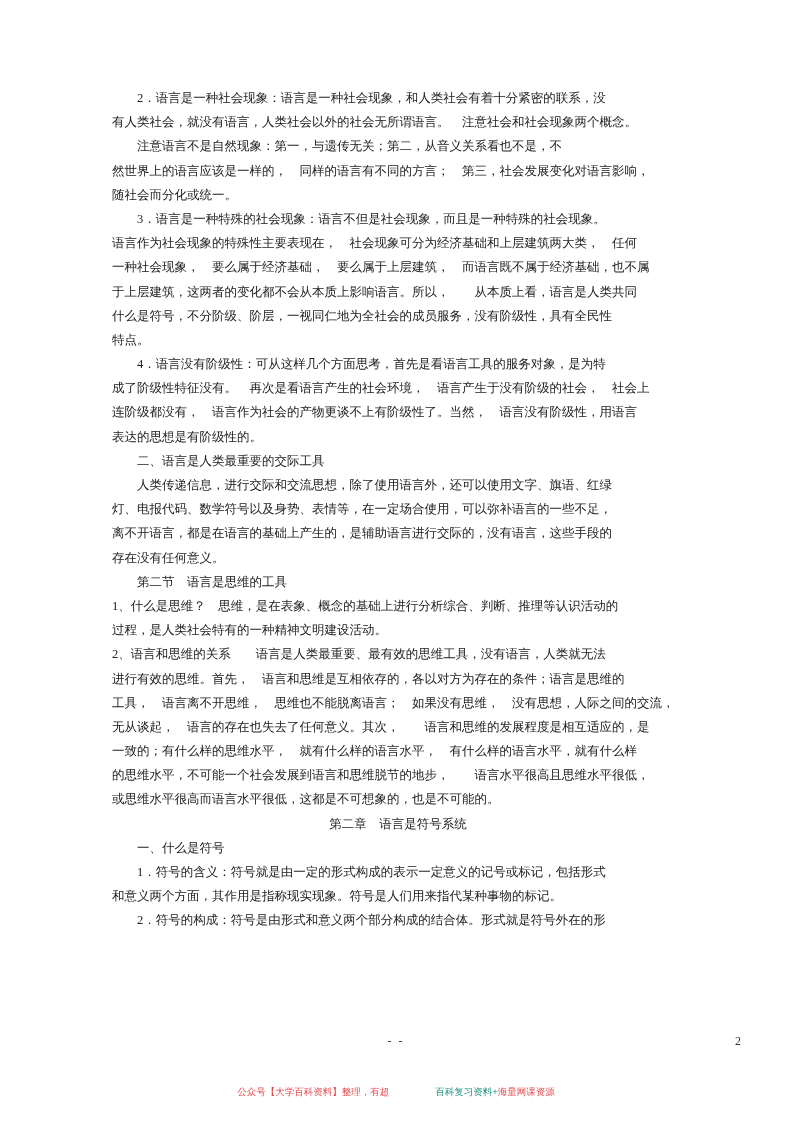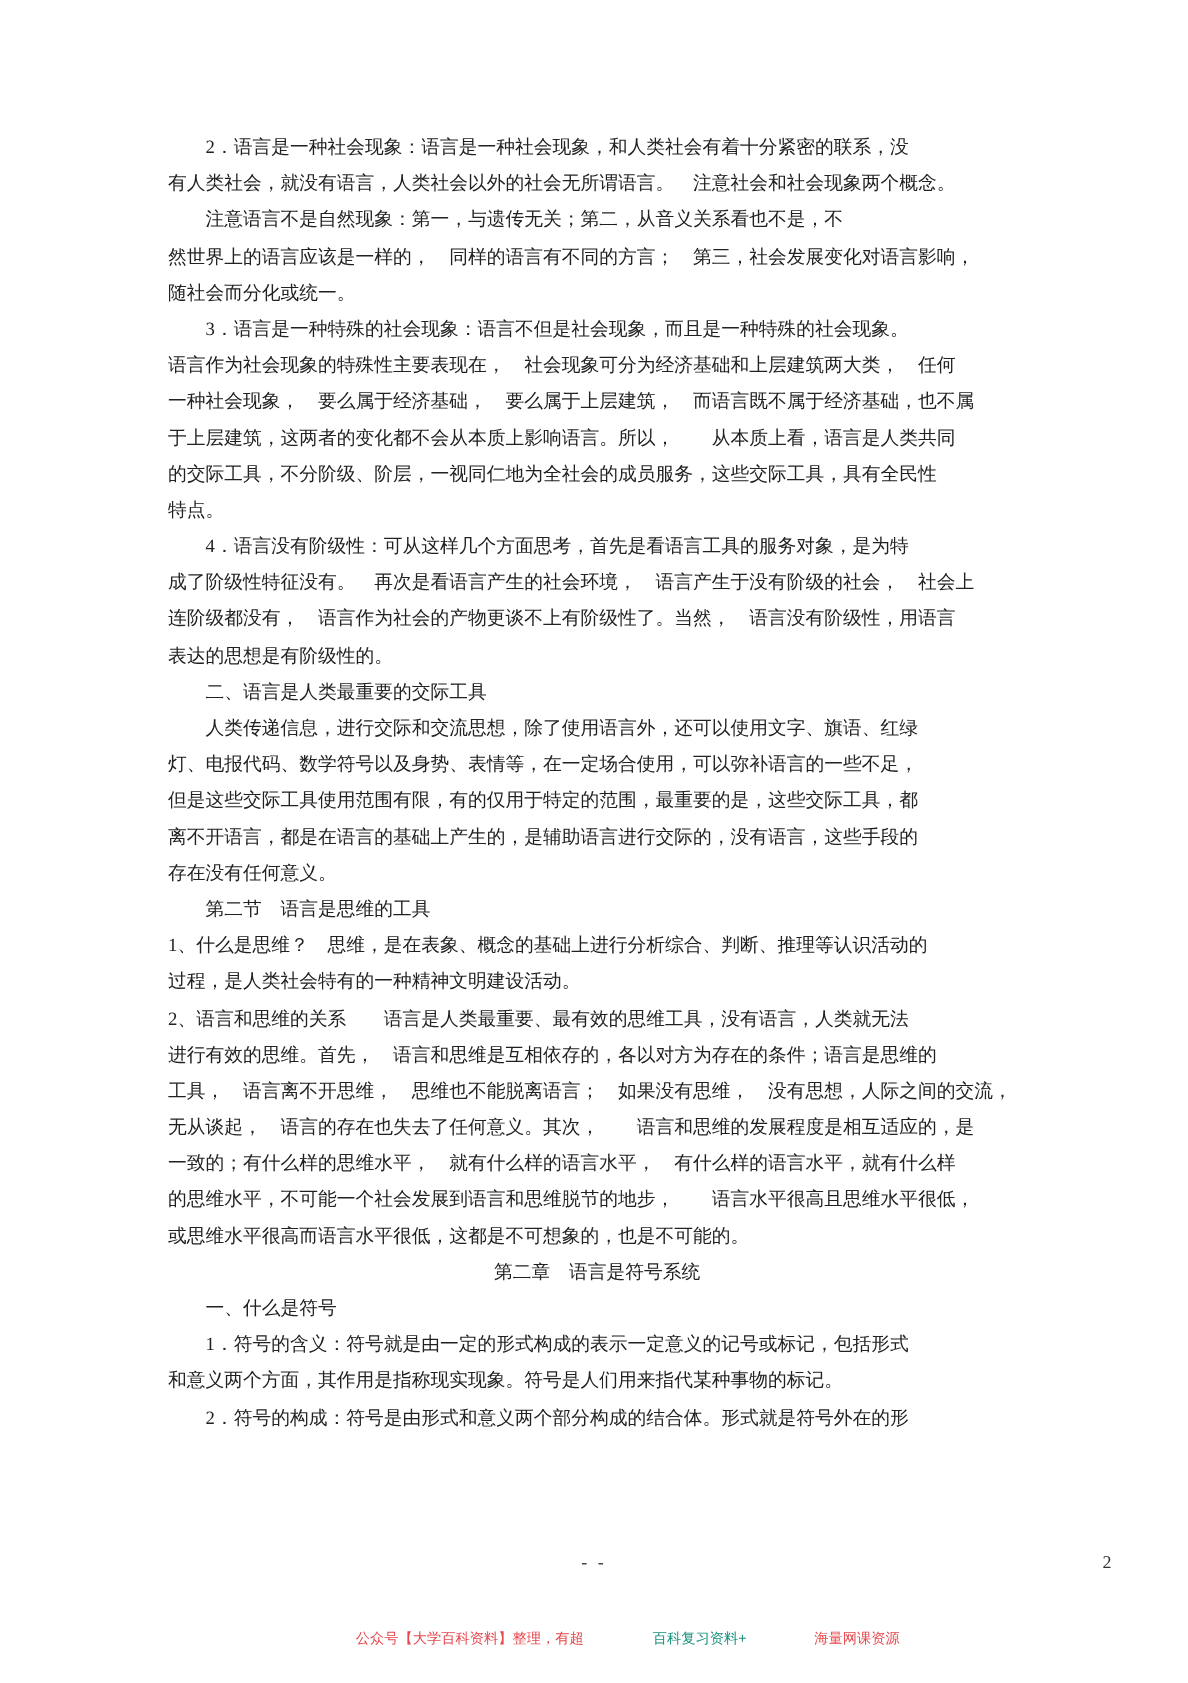--- a/index.html
+++ b/index.html
@@ -55,49 +55,48 @@
   }
   .watermark {
     position: absolute;
     left: 0;
     top: 1086px;
     width: 100%;
     text-align: center;
     font-size: 9.5px;
     font-family: "Liberation Sans", "DejaVu Sans", sans-serif;
   }
-  .wm-red { color: #e5484d; margin-left: 45px; }
+  .wm-red { color: #e5484d; }
   .wm-teal { color: #18917b; padding-left: 46px; }
 </style>
 </head>
 <body>
 
 <div class="page">
 
   <div class="content">
 
   <div class="line">　　2．语言是一种社会现象：语言是一种社会现象，和人类社会有着十分紧密的联系，没</div>
       <div class="line">有人类社会，就没有语言，人类社会以外的社会无所谓语言。　注意社会和社会现象两个概念。</div>
       <div class="line">　　注意语言不是自然现象：第一，与遗传无关；第二，从音义关系看也不是，不</div>
       <div class="line">然世界上的语言应该是一样的，　同样的语言有不同的方言；　第三，社会发展变化对语言影响，</div>
       <div class="line">随社会而分化或统一。</div>
       <div class="line">　　3．语言是一种特殊的社会现象：语言不但是社会现象，而且是一种特殊的社会现象。</div>
       <div class="line">语言作为社会现象的特殊性主要表现在，　社会现象可分为经济基础和上层建筑两大类，　任何</div>
       <div class="line">一种社会现象，　要么属于经济基础，　要么属于上层建筑，　而语言既不属于经济基础，也不属</div>
       <div class="line">于上层建筑，这两者的变化都不会从本质上影响语言。所以，　　从本质上看，语言是人类共同</div>
-      <div class="line">的交际工具，不分阶级、阶层，一视同仁地为全社会的成员服务，这些交际工具，具有全民性</div>
+      <div class="line">什么是符号，不分阶级、阶层，一视同仁地为全社会的成员服务，没有阶级性，具有全民性</div>
       <div class="line">特点。</div>
       <div class="line">　　4．语言没有阶级性：可从这样几个方面思考，首先是看语言工具的服务对象，是为特</div>
       <div class="line">成了阶级性特征没有。　再次是看语言产生的社会环境，　语言产生于没有阶级的社会，　社会上</div>
       <div class="line">连阶级都没有，　语言作为社会的产物更谈不上有阶级性了。当然，　语言没有阶级性，用语言</div>
       <div class="line">表达的思想是有阶级性的。</div>
       <div class="line">　　二、语言是人类最重要的交际工具</div>
       <div class="line">　　人类传递信息，进行交际和交流思想，除了使用语言外，还可以使用文字、旗语、红绿</div>
       <div class="line">灯、电报代码、数学符号以及身势、表情等，在一定场合使用，可以弥补语言的一些不足，</div>
-      <div class="line">但是这些交际工具使用范围有限，有的仅用于特定的范围，最重要的是，这些交际工具，都</div>
       <div class="line">离不开语言，都是在语言的基础上产生的，是辅助语言进行交际的，没有语言，这些手段的</div>
       <div class="line">存在没有任何意义。</div>
       <div class="line">　　第二节　语言是思维的工具</div>
       <div class="line">1、什么是思维？　思维，是在表象、概念的基础上进行分析综合、判断、推理等认识活动的</div>
       <div class="line">过程，是人类社会特有的一种精神文明建设活动。</div>
       <div class="line">2、语言和思维的关系　　语言是人类最重要、最有效的思维工具，没有语言，人类就无法</div>
       <div class="line">进行有效的思维。首先，　语言和思维是互相依存的，各以对方为存在的条件；语言是思维的</div>
       <div class="line">工具，　语言离不开思维，　思维也不能脱离语言；　如果没有思维，　没有思想，人际之间的交流，</div>
       <div class="line">无从谈起，　语言的存在也失去了任何意义。其次，　　语言和思维的发展程度是相互适应的，是</div>
       <div class="line">一致的；有什么样的思维水平，　就有什么样的语言水平，　有什么样的语言水平，就有什么样</div>

